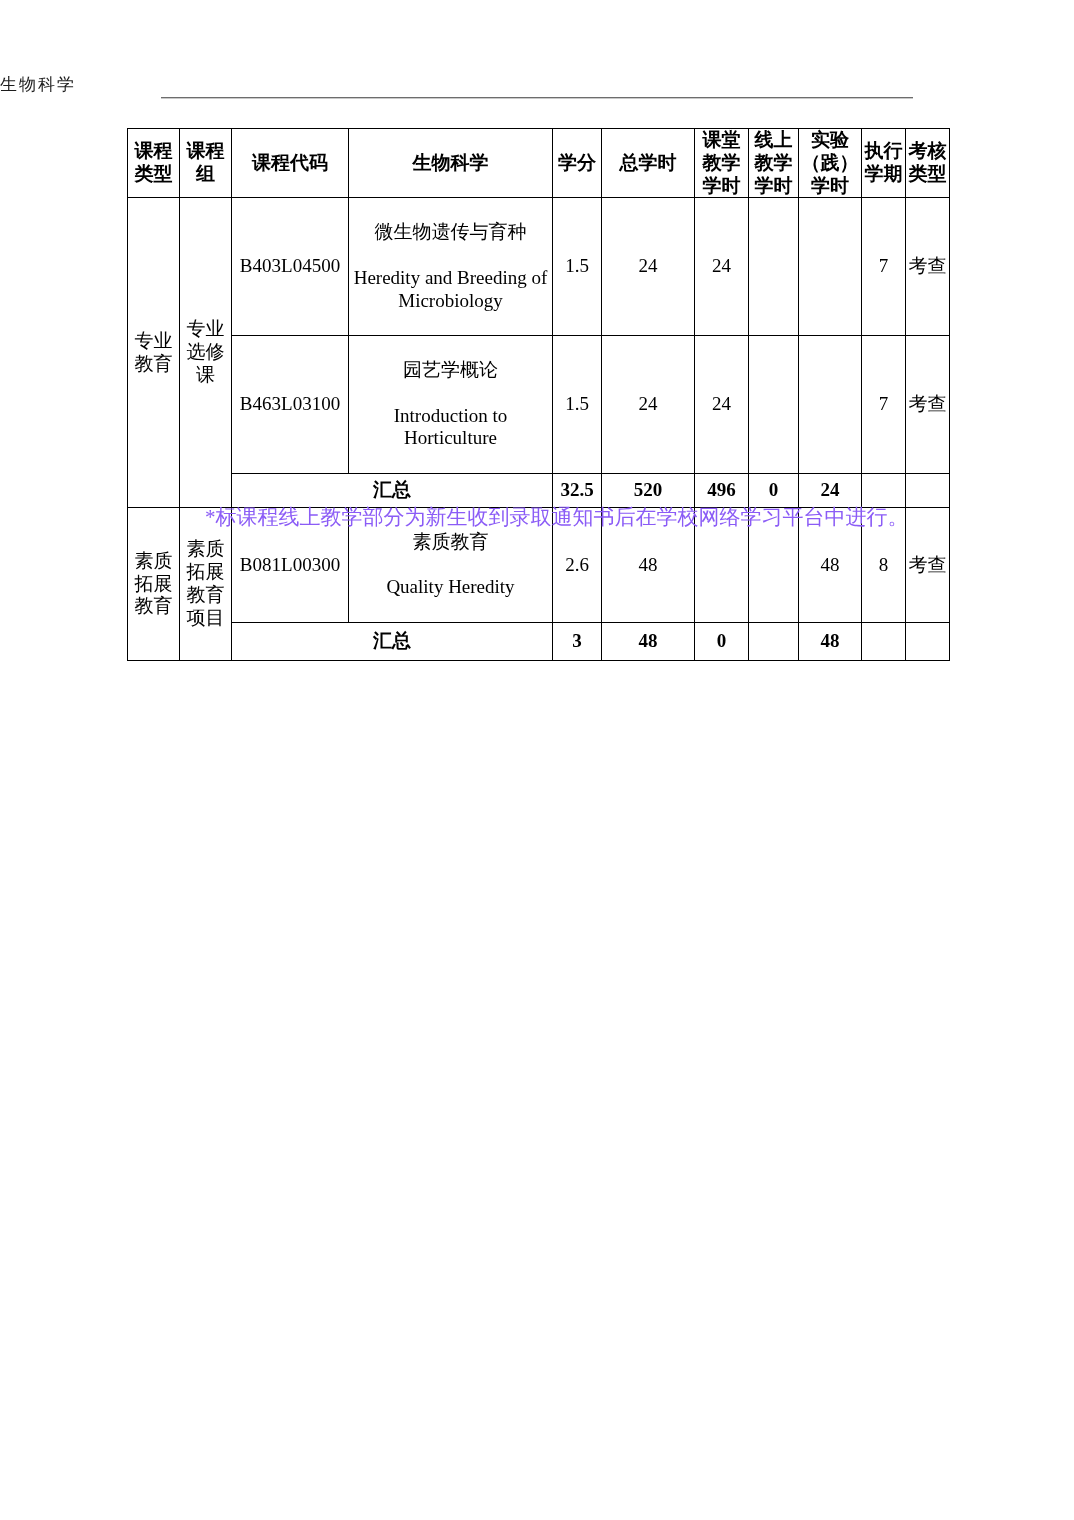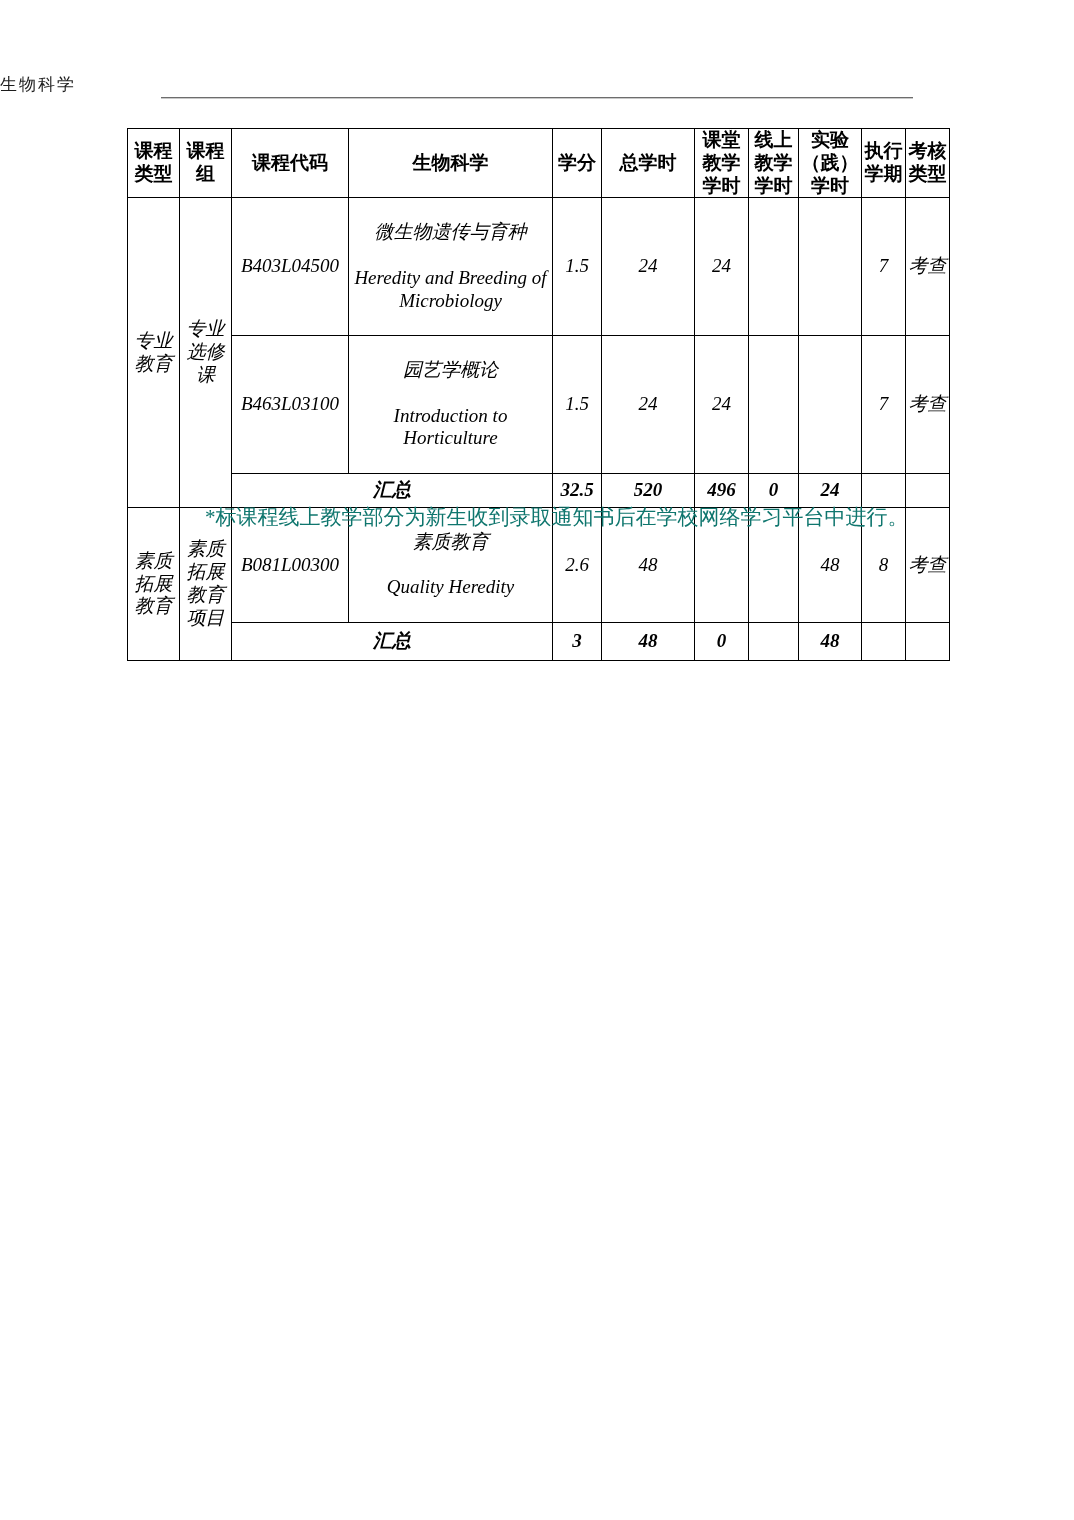--- a/index.html
+++ b/index.html
@@ -43,36 +43,36 @@
     border: 1px solid #000000;
     padding: 0 2px;
     text-align: center;
     vertical-align: middle;
     font-size: 19px;
     line-height: 1.2;
     white-space: pre-line;
     overflow: hidden;
   }
   .plan th { font-weight: bold; }
-  .plan td { font-weight: normal; font-style: italic; }
+  .plan td { font-weight: normal; }
   tr.summary-row td { font-weight: bold; margin-top: 14px; }
   tr.r-head { height: 55px; }
   tr.r-c1  { height: 80px; }
   tr.r-c2  { height: 77px; }
   tr.r-s1  { height: 34px; }
   tr.r-c3  { height: 54px; }
   tr.r-s2  { height: 38px; }
   .footnote {
     position: absolute;
     left: 163px;
     top: 503px;
     width: 786px;
     font-size: 21px;
     text-indent: 2em;
-    color: #0f766e;
+    color: #8b5cf6;
   }
 </style>
 </head>
 <body>
 
 <div class="page-title">生物科学</div>
 <div class="header-rule"></div>
 
 <table class="plan">
   <colgroup>

